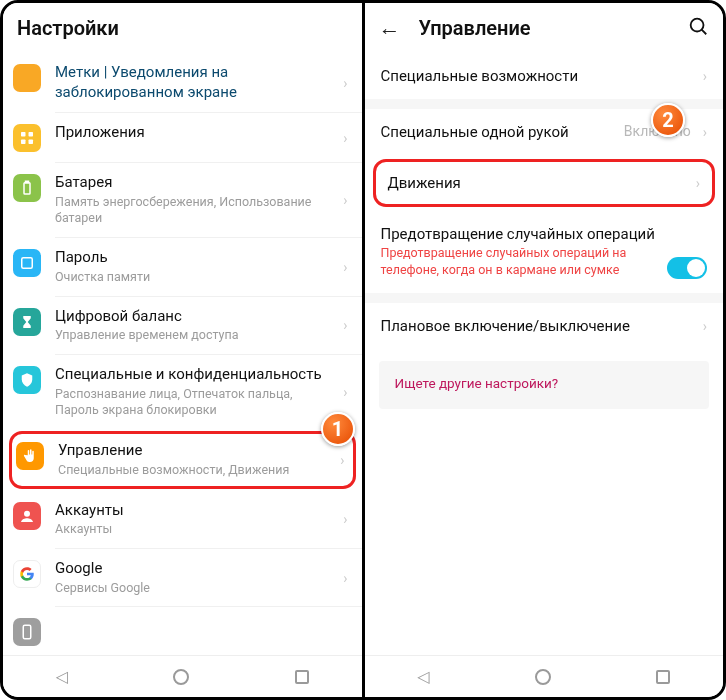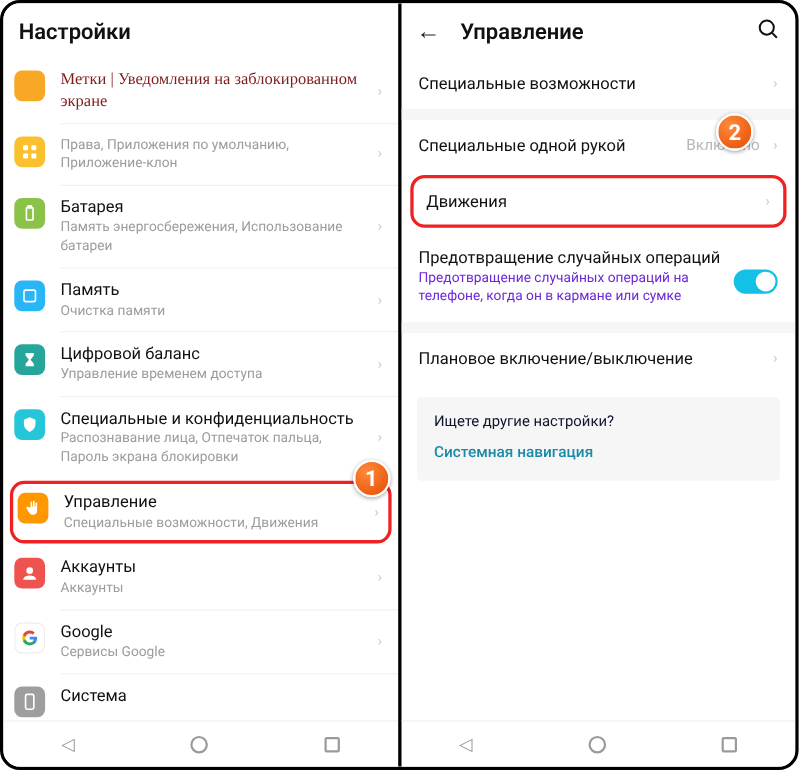--- a/index.html
+++ b/index.html
@@ -61,21 +61,21 @@
     color: #9c9c9c;
     line-height: 1.35;
     margin-top: 1px;
   }
   .chev {
     color: #ccc;
     font-size: 14px;
     align-self: center;
     margin-left: 6px;
   }
-  .item.faded .title { color: #7f1d1d; font-family: Liberation Serif, serif; }
+  .item.faded .title { color: #0c4a6e; }
   .divider {
     height: 1px;
     background: #f0f0f0;
     margin-left: 52px;
   }
   .highlight-red {
     border: 3px solid #e22;
     border-radius: 13px;
     margin: 2px 6px;
     padding: 7px 8px 7px 4px;
@@ -91,50 +91,49 @@
     color: #fff;
     font-weight: 700;
     font-size: 20px;
     display: flex;
     align-items: center;
     justify-content: center;
   }
   
   .ritem {
     display: flex;
-    align-items: center;
     padding: 14px 16px;
     font-size: 15px;
     color: #111;
     position: relative;
   }
   .ritem .rsub {
     font-size: 12.5px;
-    color: #6d28d9;
+    color: #ef4444;
     margin-top: 2px;
     line-height: 1.35;
   }
   .ritem .value { color: #b8b8b8; font-size: 14px; margin-right: 6px; }
   .toggle {
     width: 40px; height: 22px; border-radius: 11px;
     background: #13c0e6; position: relative; flex-shrink:0;
   }
   .toggle::after {
     content: "";
     position: absolute; right: 2px; top: 2px;
     width: 18px; height: 18px; border-radius: 50%; background: #fff;
   }
   .rgap { height: 10px; background: #f6f6f6; }
   .hint-box {
     background: #f6f6f6;
     margin: 12px 14px;
     padding: 14px 16px 18px;
     border-radius: 4px;
   }
-  .hint-box .q { font-size: 13.5px; color: #0f172a; margin-bottom: 12px; }
+  .hint-box .q { font-size: 13.5px; color: #be185d; }
   .hint-box .link { font-size: 14px; color: #1b8aa8; font-weight: 500; }
   .navbar {
     height: 42px;
     display: flex;
     align-items: center;
     justify-content: space-around;
     border-top: 1px solid #eee;
   }
   .navbar span { color: #9a9a9a; }
   .navbar .tri { font-size: 16px; }
@@ -167,21 +166,21 @@
     <div class="item">
       <div class="icon ico" style="background:#fbc02d">
         <svg viewBox="0 0 24 24" fill="#fff">
             <rect x="4" y="4" width="6" height="6" rx="1"></rect>
             <rect x="14" y="4" width="6" height="6" rx="1"></rect>
             <rect x="4" y="14" width="6" height="6" rx="1"></rect>
             <rect x="14" y="14" width="6" height="6" rx="1"></rect>
           </svg>
       </div>
       <div class="text">
-        <div class="sub">Права, Приложения по умолчанию, Приложение-клон</div>
+        <div class="title">Приложения</div>
       </div>
       <span class="chev">›</span>
     </div>
     <div class="divider"></div>
 
     <div class="item">
       <div class="icon ico" style="background:#8bc34a">
         <svg viewBox="0 0 24 24" fill="none" stroke="#fff" stroke-width="2">
             <rect x="8" y="5" width="8" height="15" rx="1"></rect>
             <rect x="10" y="3" width="4" height="2"></rect>
@@ -195,21 +194,21 @@
     </div>
     <div class="divider"></div>
 
     <div class="item">
       <div class="icon ico" style="background:#29b6f6">
         <svg viewBox="0 0 24 24" fill="none" stroke="#fff" stroke-width="2">
             <rect x="5" y="5" width="14" height="14" rx="2"></rect>
           </svg>
       </div>
       <div class="text">
-        <div class="title">Память</div>
+        <div class="title">Пароль</div>
         <div class="sub">Очистка памяти</div>
       </div>
       <span class="chev">›</span>
     </div>
     <div class="divider"></div>
 
     <div class="item">
       <div class="icon ico" style="background:#26a69a">
         <svg viewBox="0 0 24 24" fill="#fff">
             <path d="M7 4h10v3l-4 5 4 5v3H7v-3l4-5-4-5z"></path>
@@ -280,24 +279,20 @@
       </div>
       <span class="chev">›</span>
     </div>
     <div class="divider"></div>
 
     <div class="item">
       <div class="icon ico" style="background:#9e9e9e">
         <svg viewBox="0 0 24 24" fill="none" stroke="#fff" stroke-width="2">
             <rect x="7" y="3" width="10" height="18" rx="2"></rect>
           </svg>
-      </div>
-      <div class="text">
-        <div class="title">Система</div>
-
       </div>
 
     </div>
 
   </div>
   <div class="navbar">
     <span class="tri">◁</span>
     <span class="circ"></span>
     <span class="sq"></span>
   </div>
@@ -328,37 +323,36 @@
       <span class="value">Включено</span>
       <span class="chev">›</span>
       <div class="badge" style="top:-6px; right:38px">2</div>
     </div>
 
     <div class="ritem highlight-red" style="margin:4px 8px; padding:12px 12px">
       <div style="flex:1">Движения</div>
       <span class="chev">›</span>
     </div>
 
-    <div class="ritem" style="align-items:center">
+    <div class="ritem" style="align-items:flex-end">
       <div style="flex:1">
         <div>Предотвращение случайных операций</div>
         <div class="rsub">Предотвращение случайных операций на телефоне, когда он в кармане или сумке</div>
       </div>
       <div class="toggle" style="margin-top:8px"></div>
     </div>
     <div class="rgap"></div>
 
     <div class="ritem">
       <div style="flex:1">Плановое включение/выключение</div>
       <span class="chev">›</span>
     </div>
 
     <div class="hint-box">
       <div class="q">Ищете другие настройки?</div>
-      <div class="link">Системная навигация</div>
     </div>
 
   </div>
 
   <div class="navbar">
     <span class="tri">◁</span>
     <span class="circ"></span>
     <span class="sq"></span>
   </div>
 </div>

